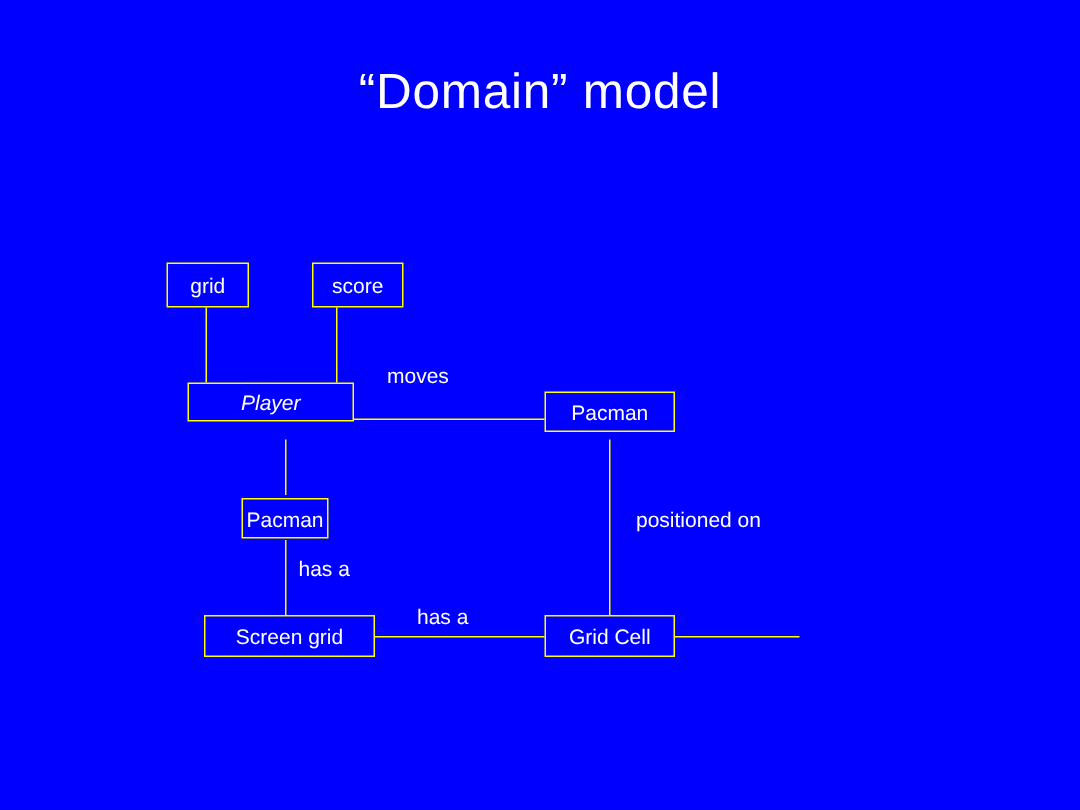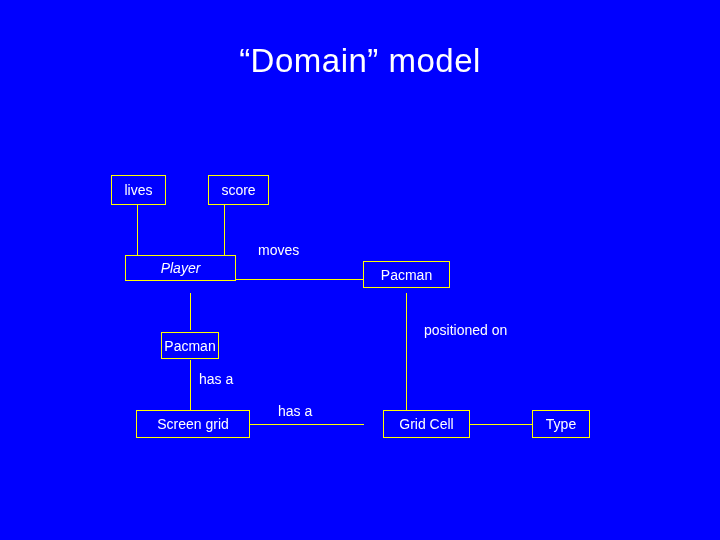--- a/index.html
+++ b/index.html
@@ -66,21 +66,21 @@
   <div class="line line-v" style="left:137px; top:204px; height:52px;"></div>
   <div class="line line-v" style="left:224px; top:204px; height:52px;"></div>
   <div class="line line-h" style="left:236px; top:279px; width:128px;"></div>
   <div class="line line-v" style="left:190px; top:293px; height:37px;"></div>
   <div class="line line-v" style="left:406px; top:293px; height:117px;"></div>
   <div class="line line-v" style="left:190px; top:360px; height:50px;"></div>
   <div class="line line-h" style="left:250px; top:424px; width:114px;"></div>
   <div class="line line-h" style="left:450px; top:424px; width:83px;"></div>
 
   <div class="node" style="left:111px; top:175px; width:55px; height:30px;">
-    <span>lives</span>
+    <span>grid</span>
   </div>
 
   <div class="node" style="left:208px; top:175px; width:61px; height:30px;">
     <span>score</span>
   </div>
 
   <div class="node" style="left:125px; top:255px; width:111px; height:26px;font-style:italic;">
     <span>Player</span>
   </div>
 
@@ -89,26 +89,23 @@
   </div>
 
   <div class="node" style="left:161px; top:332px; width:58px; height:27px;">
     <span>Pacman</span>
   </div>
 
   <div class="node" style="left:136px; top:410px; width:114px; height:28px;align-items:center;">
     <span>Screen grid</span>
   </div>
 
-  <div class="node" style="left:363px; top:410px; width:87px; height:28px;margin-left:20px;">
+  <div class="node" style="left:363px; top:410px; width:87px; height:28px;">
     <span>Grid Cell</span>
   </div>
 
-  <div class="node" style="left:532px; top:410px; width:58px; height:28px;">
-    <span>Type</span>
-  </div>
 
   <div class="label" style="left:258px; top:242px;text-align:right;">moves</div>
-  <div class="label" style="left:424px; top:322px;">positioned on</div>
+  <div class="label" style="left:424px; top:338px;">positioned on</div>
   <div class="label" style="left:199px; top:371px;">has a</div>
   <div class="label" style="left:278px; top:403px;">has a</div>
 
 </div>
 
 </body></html>

